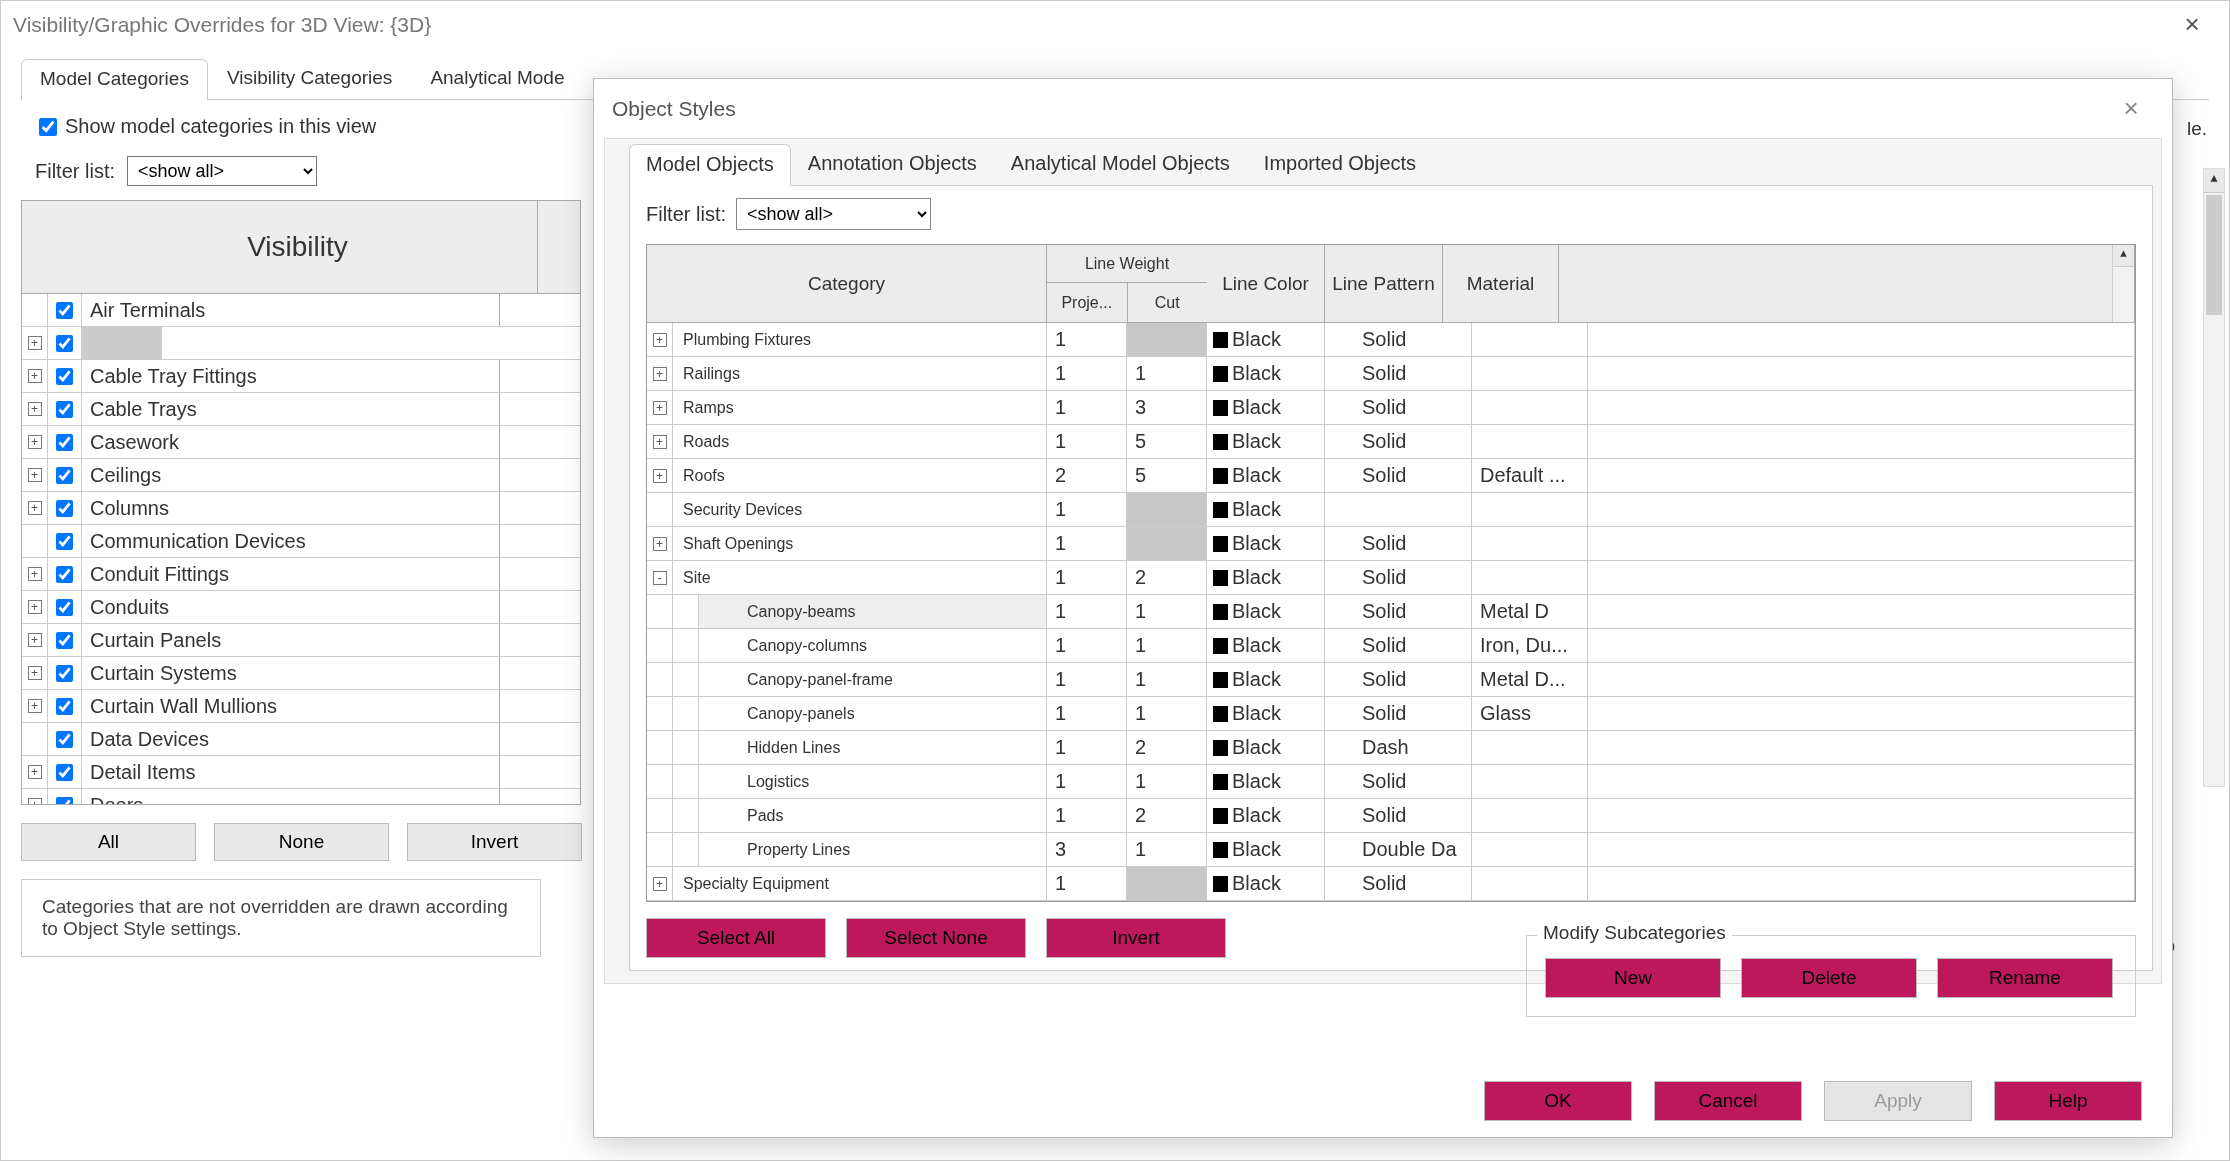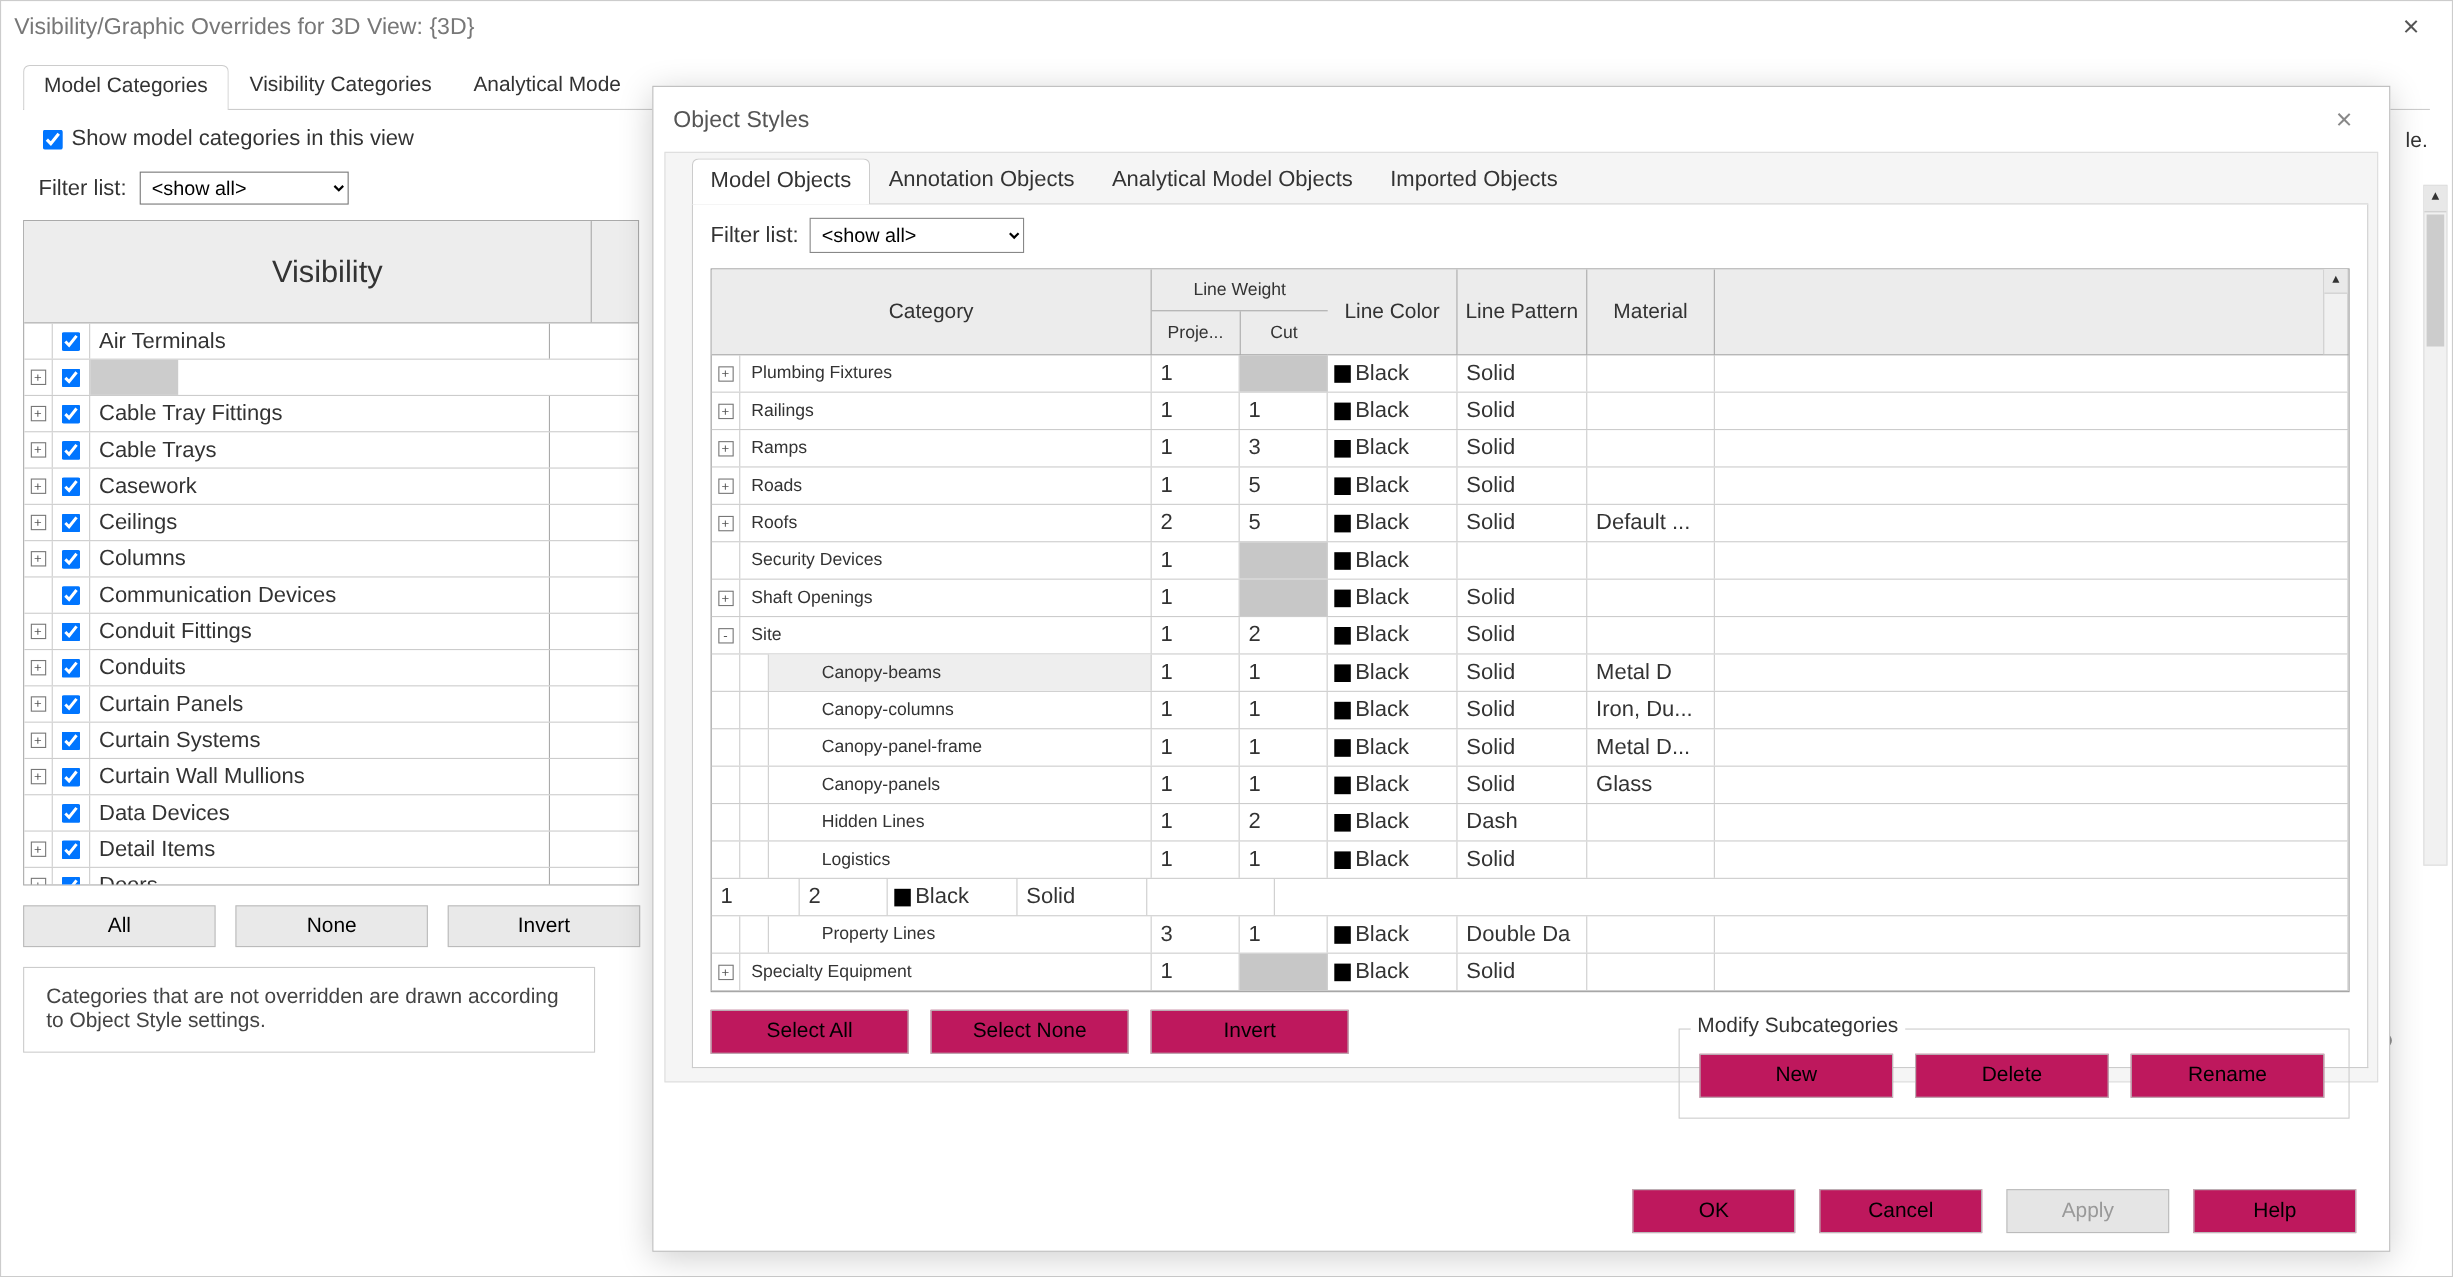--- a/index.html
+++ b/index.html
@@ -73,21 +73,21 @@
 .os-cell { border-right: 1px solid #ccc; display:flex; align-items:center; font-size: 20px; }
 .os-cell-catwrap { width: 400px; display:flex; align-items:center; }
 .os-cell-catwrap .tree-col { width: 26px; height:100%; border-right:1px solid #ccc; display:flex; align-items:center; justify-content:center; }
 .tree-box { width: 14px; height: 14px; border: 1px solid #777; font-size: 12px; line-height: 12px; text-align: center; color:#555; background:#fff; }
 .os-cell-cat { flex:1; padding-left: 10px; height:100%; display:flex; align-items:center; border-right:1px solid #ccc; }
 .os-cell-proj { width: 80px; padding-left: 8px; }
 .os-cell-cut  { width: 80px; padding-left: 8px; }
 .os-cell-cut.greyed { background: #c7c7c7; }
 .os-cell-color { width: 118px; padding-left: 6px; gap:4px; }
 .colorchip { width: 15px; height: 16px; background: #000; display:inline-block; }
-.os-cell-pat { width: 118px; padding-left: 8px; }
+.os-cell-pat { width: 118px; padding-left: 8px; margin-left: 29px; }
 .os-cell-mat { width: 116px; padding-left: 8px; overflow:hidden; white-space:nowrap; }
 .os-cell-rest { flex:1; }
 .os-under-btns { display:flex; gap: 20px; margin-top: 16px; }
 .os-btn { width: 180px; height: 40px; background: #be185d; border: 1px solid #bbb; font-size: 19px; cursor: pointer; }
 .os-subcat-group { position:absolute; right: 36px; bottom: 120px; width: 610px; border: 1px solid #ccc; padding: 22px 18px 18px; }
 .os-subcat-group-legend { position:absolute; top:-14px; left: 10px; background:#fff; padding: 0 6px; font-size: 19px; }
 .os-subcat-btns { display:flex; gap: 20px; }
 .os-subcat-btns .os-btn { width: 176px; }
 .os-bottom-btns { position:absolute; right: 30px; bottom: 16px; display:flex; gap: 22px; }
 .os-bottom-btns .os-btn { width: 148px; }
@@ -565,20 +565,25 @@
               <div class="os-cell os-cell-cut">1</div>
               <div class="os-cell os-cell-color">
                 <span class="colorchip"></span>
                 <span>Black</span>
               </div>
               <div class="os-cell os-cell-pat">Solid</div>
               <div class="os-cell os-cell-mat"></div>
               <div class="os-cell os-cell-rest"></div>
             </div>
             <div class="os-row">
+              <div class="os-cell-catwrap">
+                <div class="tree-col"></div>
+                <div class="tree-col"></div>
+                <div class="os-cell-cat" style="padding-left:48px">Pads</div>
+              </div>
               <div class="os-cell os-cell-proj">1</div>
               <div class="os-cell os-cell-cut">2</div>
               <div class="os-cell os-cell-color">
                 <span class="colorchip"></span>
                 <span>Black</span>
               </div>
               <div class="os-cell os-cell-pat">Solid</div>
               <div class="os-cell os-cell-mat"></div>
               <div class="os-cell os-cell-rest"></div>
             </div>

